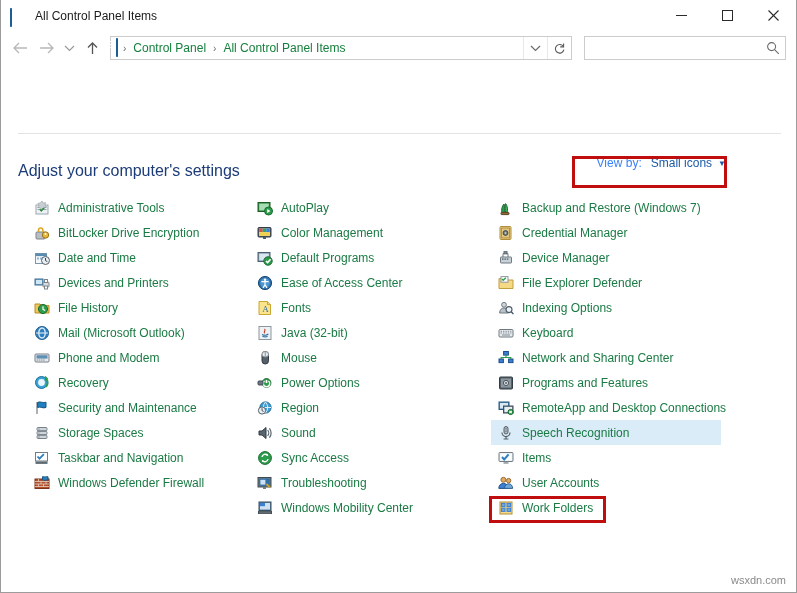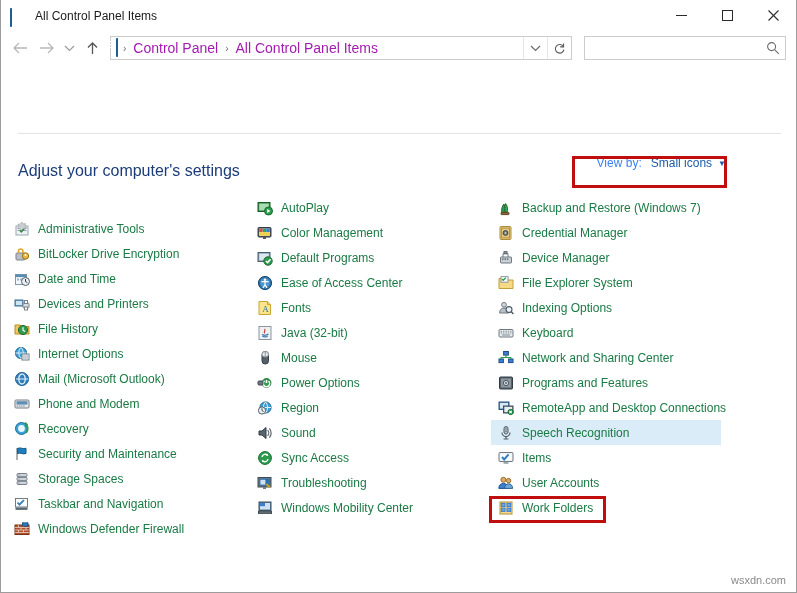--- a/index.html
+++ b/index.html
@@ -98,22 +98,22 @@
     height: 24px;
     margin-left: 5px;
     border: 1px solid #cccccc;
     background: #ffffff;
     display: flex;
     align-items: center;
     min-width: 0;
   }
   #addr-icon { margin-left: 5px; flex: 0 0 auto; }
   .crumb {
-    font-size: 14px;
-    color: #a21caf;
+    font-size: 12px;
+    color: #15803d;
     padding: 0 2px;
     white-space: nowrap;
   }
   .crumb-sep {
     color: #6d6d6d;
     font-size: 10px;
     padding: 0 5px;
     flex: 0 0 auto;
     user-select: none;
   }
@@ -205,21 +205,21 @@
 
   #grid {
     position: absolute;
     left: 0; top: 131px;
     width: 797px;
   }
   .column {
     position: absolute;
     top: 0;
   }
-  #col-0 { left: 6px;  width: 230px; margin-top: 21px; }
+  #col-0 { left: 26px;  width: 230px; }
   #col-1 { left: 249px; width: 240px; }
   #col-2 { left: 490px; width: 250px; }
 
   .item {
     display: flex;
     align-items: center;
     height: 25px;
     padding-left: 7px;
     white-space: nowrap;
     cursor: default;
@@ -400,31 +400,20 @@
                 <path d="M1 4 h5 l1.4 1.6 H15 V13 H1 z" fill="#f2c75c" stroke="#b98b1e"></path>
                 <circle cx="9" cy="9" r="4.6" fill="#2e9c4d" stroke="#1f6e35"></circle>
                 <path d="M9 6.2 v3.1 l2.1 1.3" stroke="#fff" stroke-width="1.2" fill="none"></path>
               </svg>
             </span>
             <span class="label">File History</span>
           </div>
           <div class="item">
             <span class="ico">
               <svg width="16" height="16" viewBox="0 0 16 16">
-                <circle cx="7" cy="7" r="5.6" fill="#3e9fd6" stroke="#1f6a95"></circle>
-                <path d="M1.4 7 h11.2 M7 1.4 a8 8 0 0 1 0 11.2 a8 8 0 0 1 0 -11.2" fill="none" stroke="#d9eef8"></path>
-                <rect x="8" y="8" width="7" height="6" fill="#fff" stroke="#6f7d86"></rect>
-                <path d="M9 10 h5 M9 12 h5" stroke="#8fa0ab"></path>
-              </svg>
-            </span>
-            <span class="label">Internet Options</span>
-          </div>
-          <div class="item">
-            <span class="ico">
-              <svg width="16" height="16" viewBox="0 0 16 16">
                 <circle cx="8" cy="8" r="6.5" fill="#2f7fbf" stroke="#1c5a8c"></circle>
                 <ellipse cx="8" cy="8" rx="3.2" ry="5" fill="none" stroke="#d8eaf7" stroke-width="1.4"></ellipse>
                 <path d="M1.8 8 h12.4" stroke="#d8eaf7" stroke-width="1.1"></path>
               </svg>
             </span>
             <span class="label">Mail (Microsoft Outlook)</span>
           </div>
           <div class="item">
             <span class="ico">
               <svg width="16" height="16" viewBox="0 0 16 16">
@@ -676,21 +665,21 @@
             <span class="label">Device Manager</span>
           </div>
           <div class="item">
             <span class="ico">
               <svg width="16" height="16" viewBox="0 0 16 16">
                 <path d="M1 3.5 h5 l1.3 1.5 H15 V13.5 H1 z" fill="#f5d985" stroke="#c0a03a"></path>
                 <rect x="3" y="1.6" width="7" height="5.6" fill="#fdfdfd" stroke="#8d969e"></rect>
                 <path d="M4 4 l1.2 1.3 2.6 -2.6" stroke="#2e9c4d" stroke-width="1.3" fill="none"></path>
               </svg>
             </span>
-            <span class="label">File Explorer System</span>
+            <span class="label">File Explorer Defender</span>
           </div>
           <div class="item">
             <span class="ico">
               <svg width="16" height="16" viewBox="0 0 16 16">
                 <circle cx="6" cy="4.8" r="2.4" fill="#cfd6dc" stroke="#6f7a82"></circle>
                 <path d="M1.6 13 c0 -3.2 2 -5 4.4 -5 s4.4 1.8 4.4 5 z" fill="#b9c2c9" stroke="#6f7a82"></path>
                 <circle cx="11" cy="9.6" r="3" fill="none" stroke="#5a6view"></circle>
                 <circle cx="11" cy="9.6" r="3" fill="#eaf2f8" stroke="#4b5a66" stroke-width="1.1"></circle>
                 <line x1="13.2" y1="11.8" x2="15.4" y2="14" stroke="#4b5a66" stroke-width="1.4"></line>
               </svg>

